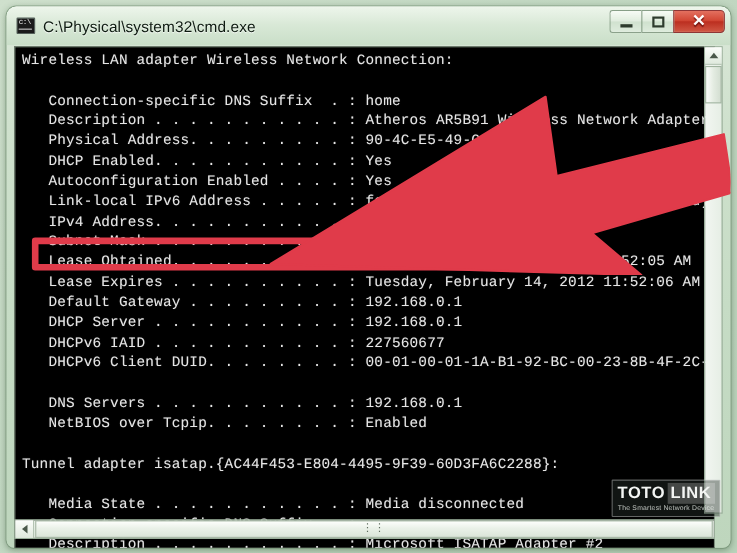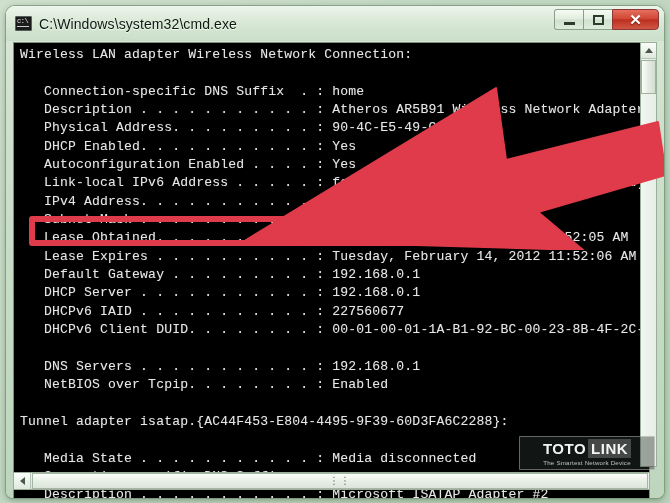--- a/index.html
+++ b/index.html
@@ -253,21 +253,21 @@
     width: 430px;
     height: 170px;
     pointer-events: none;
   }
 
   
   #watermark {
     position: absolute;
     right: 9px;
     bottom: 28px;
-    width: 136px;
+    width: 99px;
     height: 34px;
     background: rgba(40,50,45,0.42);
     border: 1px solid rgba(255,255,255,0.35);
     display: flex;
     flex-direction: column;
     align-items: center;
     justify-content: center;
     border-radius: 1px;
   }
   #watermark-title {
@@ -292,21 +292,21 @@
     white-space: nowrap;
   }
 </style>
 </head>
 <body>
 
 <div id="window-frame">
 
   <div id="title-bar">
     <div id="cmd-icon"></div>
-    <span id="title-text">C:\Windows\system32\cmd.exe</span>
+    <span id="title-text">C:\Physical\system32\cmd.exe</span>
 
     <div id="window-controls">
       <div class="ctl" id="btn-minimize">
         <span id="icon-minimize"></span>
       </div>
       <div class="ctl" id="btn-maximize">
         <span id="icon-maximize"></span>
       </div>
       <div class="ctl" id="btn-close">
         <span id="icon-close">✕</span>

